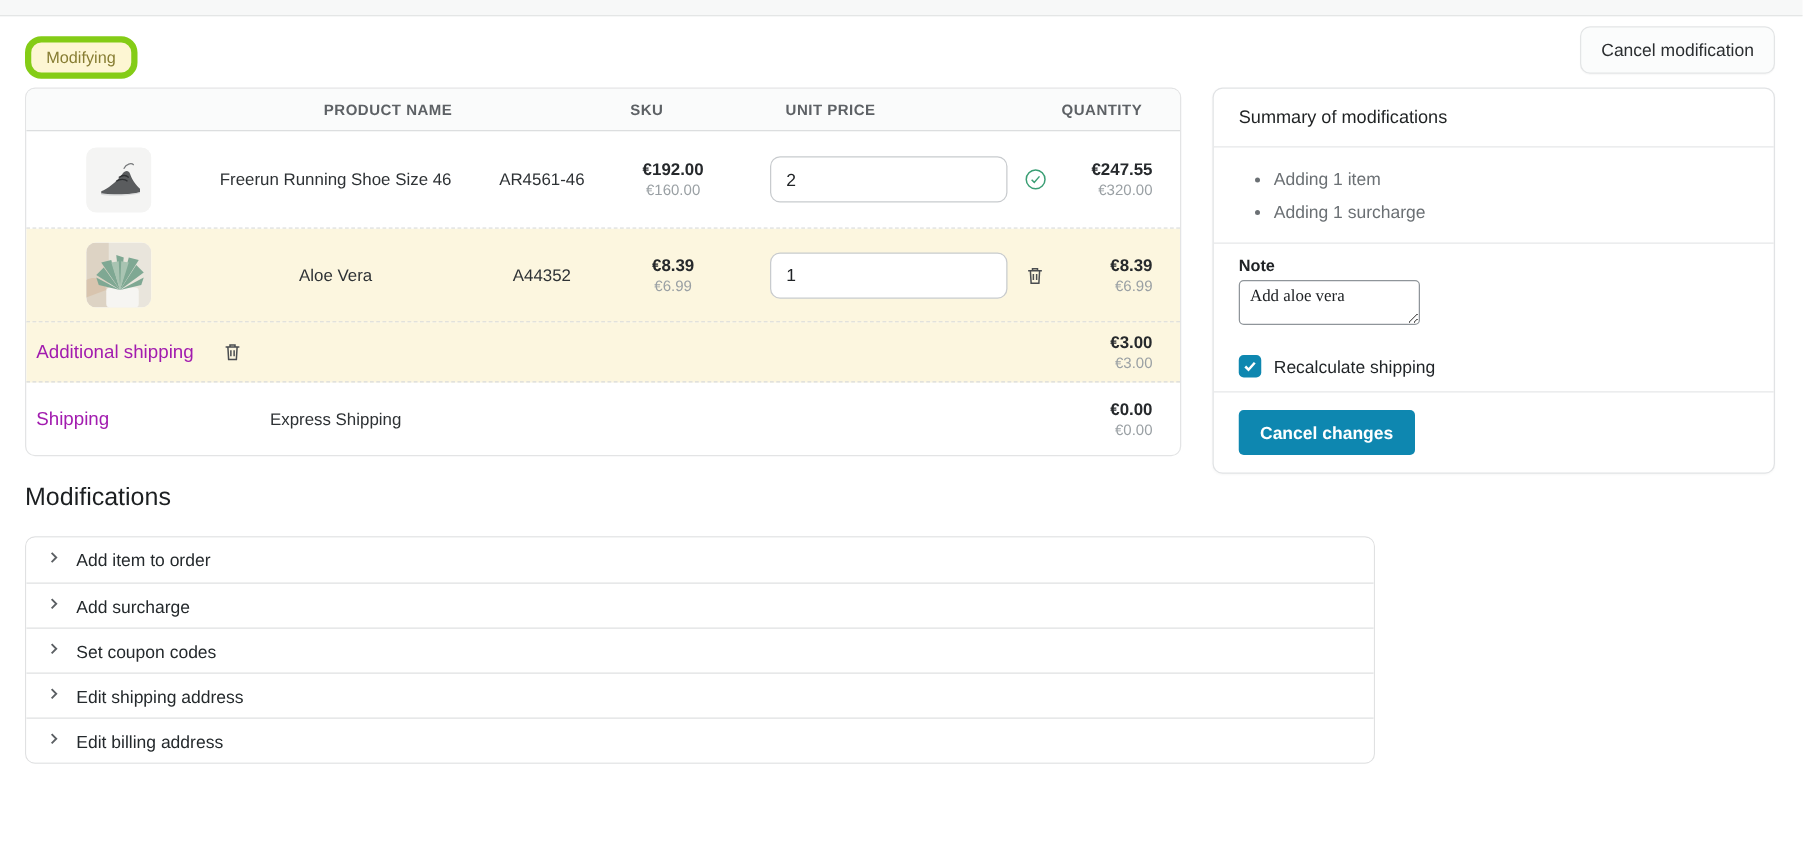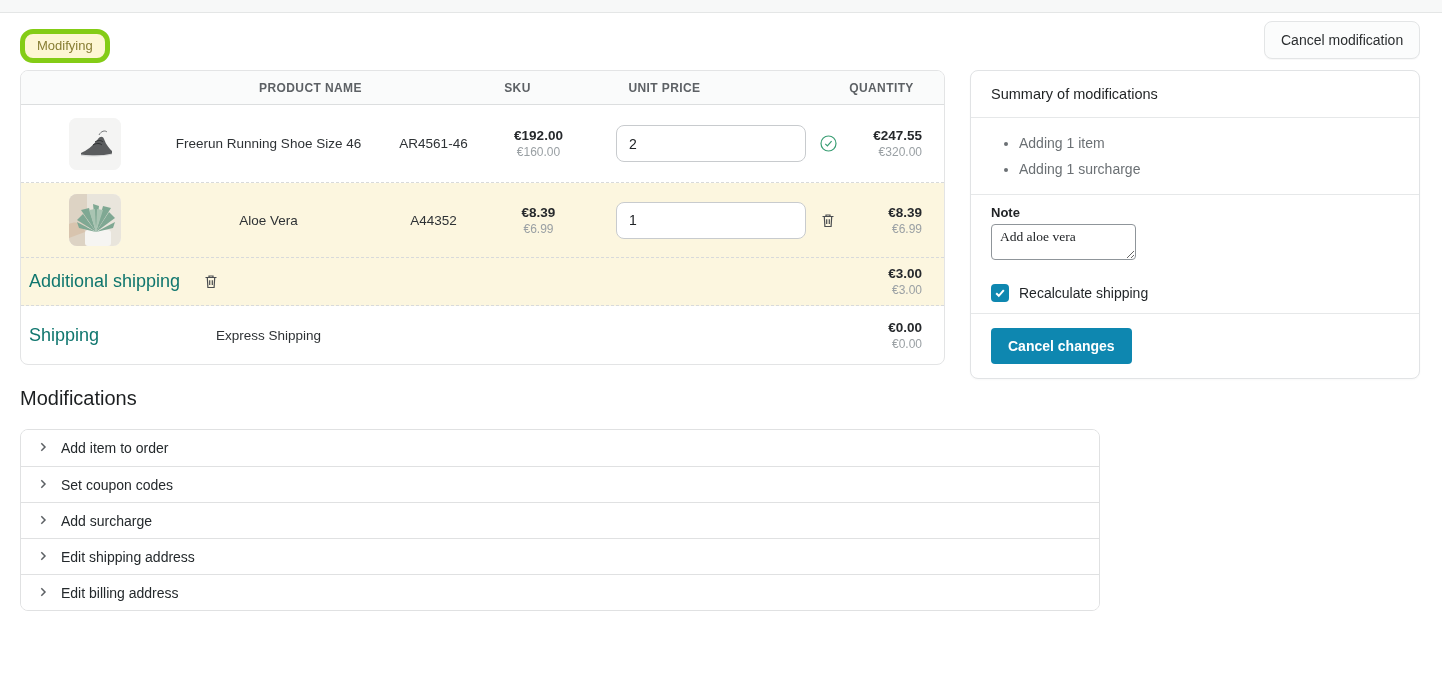--- a/index.html
+++ b/index.html
@@ -38,21 +38,21 @@
   .qty-wrap { display: flex; align-items: center; }
   .qty-input { width: 190px; height: 37px; margin-left: 40px; border: 1px solid #c8cbce;
     border-radius: 8px; padding: 0 12px; font-size: 14px; color: #202326;
     font-family: inherit; background: #fff; outline: none; }
   .row-icon { margin-left: 14px; display: inline-flex; cursor: pointer; }
   .fee-row { display: grid; grid-template-columns: 150px 195px 135px 75px 275px 95px;
     align-items: center; }
   .fee-row.surcharge { min-height: 48px; border-bottom: 1px dashed #d8dadb; }
   .fee-row.shipping { min-height: 58px; }
   .fee-label { grid-column: 1 / 3; display: flex; align-items: center; padding-left: 8px;
-    font-size: 18px; color: #0f766e; gap: 11px; }
+    font-size: 15px; color: #a21caf; gap: 11px; }
   .fee-label .row-icon { margin-left: 12px; }
   .fee-label.single { grid-column: 1 / 2; }
   .fee-method { grid-column: 2 / 3; text-align: center; font-size: 13.5px; color: #2e3235; }
 
   
   .mods-title { position: absolute; left: 20px; top: 387px; font-size: 20px;
     font-weight: 400; color: #1c1f21; }
   .accordion { position: absolute; left: 20px; top: 429px; width: 1080px;
     border: 1px solid #e0e1e2; border-radius: 8px; background: #fff; overflow: hidden; }
   .acc-row { display: flex; align-items: center; height: 36px; padding-left: 16px;
@@ -233,29 +233,29 @@
         </svg>
     </span>
     <span class="acc-label">Add item to order</span>
   </div>
   <div class="acc-row">
     <span>
       <svg width="12" height="12" viewBox="0 0 12 12">
           <path d="M4.3 2.3L8 6l-3.7 3.7" stroke="#5c6064" stroke-width="1.5" fill="none"></path>
         </svg>
     </span>
+    <span class="acc-label">Add surcharge</span>
+  </div>
+  <div class="acc-row">
+    <span>
+      <svg width="12" height="12" viewBox="0 0 12 12">
+          <path d="M4.3 2.3L8 6l-3.7 3.7" stroke="#5c6064" stroke-width="1.5" fill="none"></path>
+        </svg>
+    </span>
     <span class="acc-label">Set coupon codes</span>
-  </div>
-  <div class="acc-row">
-    <span>
-      <svg width="12" height="12" viewBox="0 0 12 12">
-          <path d="M4.3 2.3L8 6l-3.7 3.7" stroke="#5c6064" stroke-width="1.5" fill="none"></path>
-        </svg>
-    </span>
-    <span class="acc-label">Add surcharge</span>
   </div>
   <div class="acc-row">
     <span>
       <svg width="12" height="12" viewBox="0 0 12 12">
           <path d="M4.3 2.3L8 6l-3.7 3.7" stroke="#5c6064" stroke-width="1.5" fill="none"></path>
         </svg>
     </span>
     <span class="acc-label">Edit shipping address</span>
   </div>
   <div class="acc-row">

